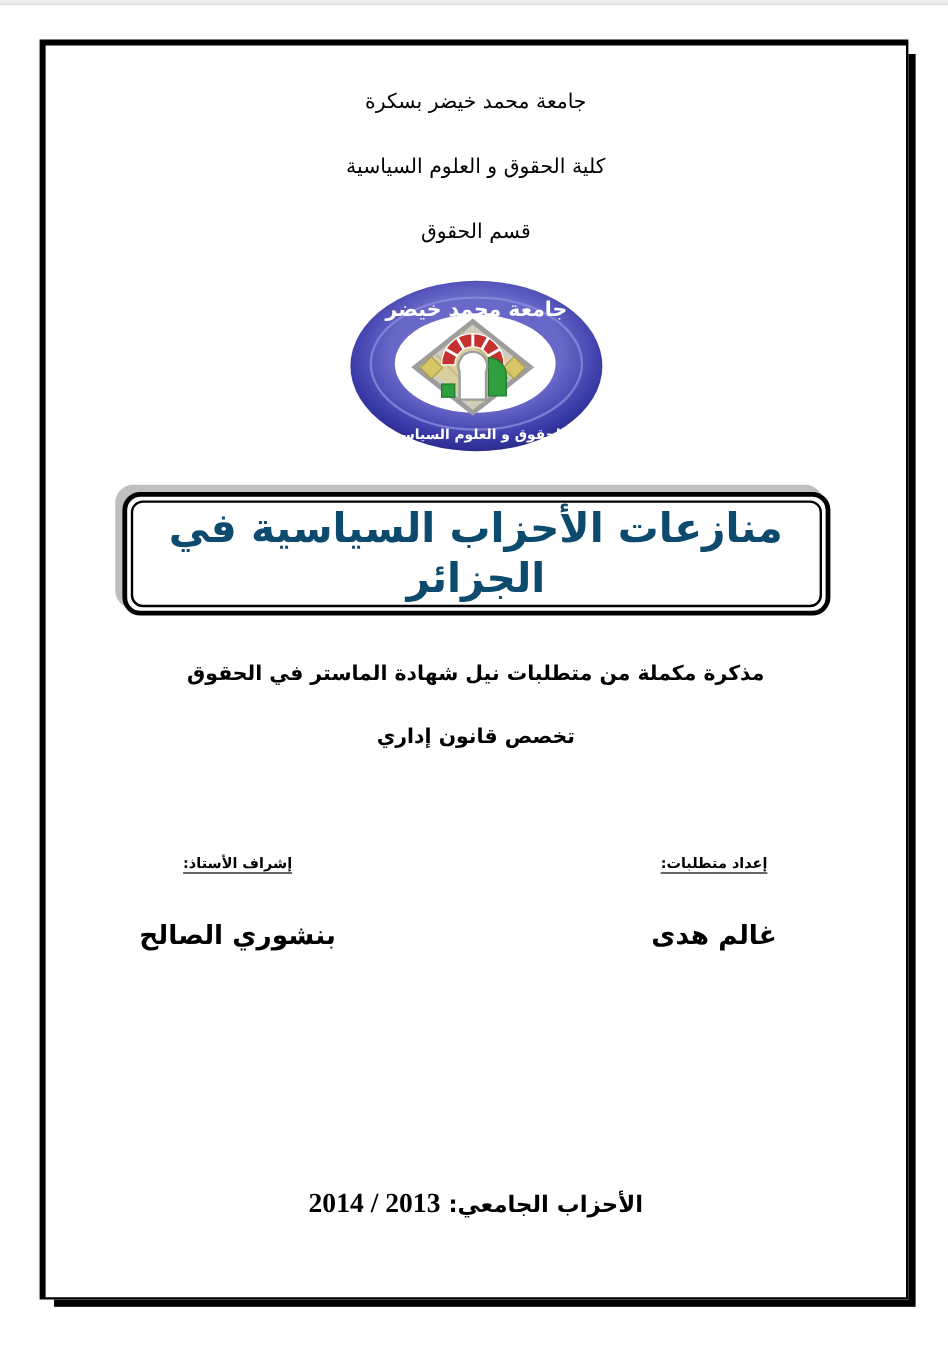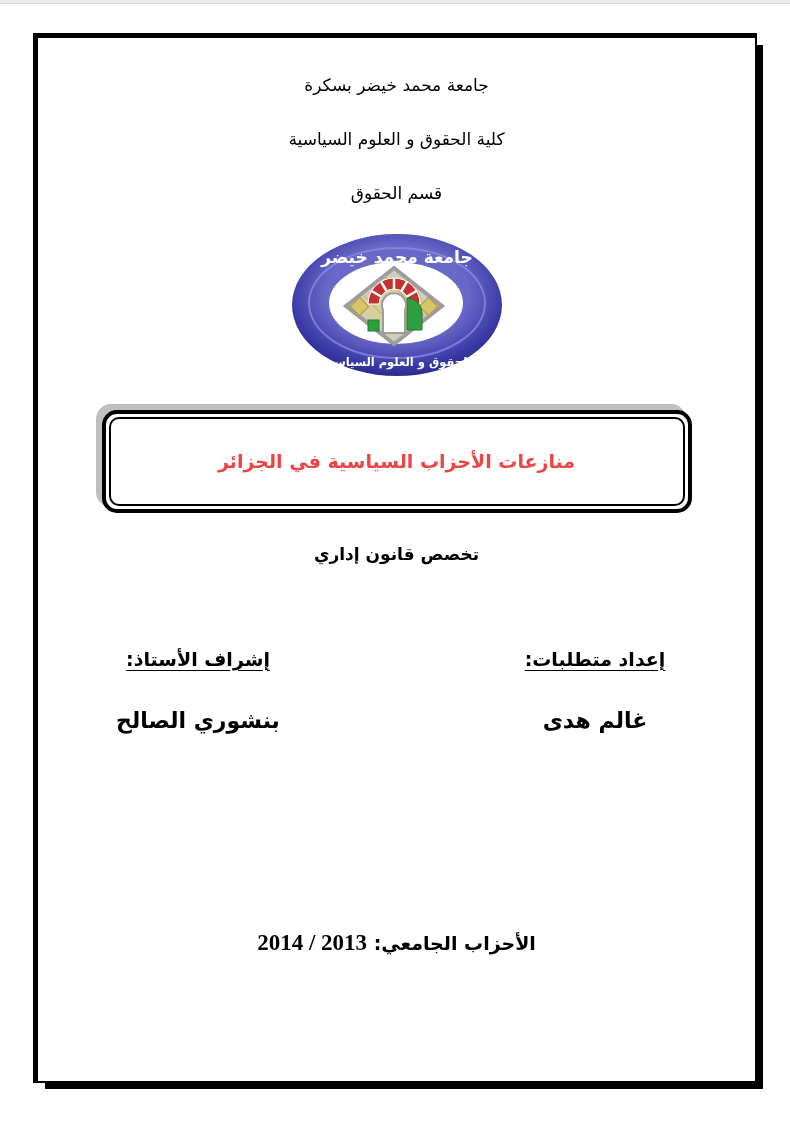--- a/index.html
+++ b/index.html
@@ -28,32 +28,32 @@
     position:relative;margin:33px auto 0;width:590px;height:103px;
     box-sizing:border-box;background:#fff;
     border:4px solid #000;border-radius:15px;
     box-shadow:-6px -6px 0 0 #bfbfbf;
     display:flex;
   }
   .title-inner{
     flex:1;margin:3px;border:2px solid #000;border-radius:10px;
     display:flex;align-items:center;justify-content:center;
   }
-  .thesis-title{font-size:19px;font-weight:bold;color:#ef4444;line-height:1.2;}
+  .thesis-title{font-size:34px;font-weight:bold;color:#0c4a6e;line-height:1.2;}
 
   .sub1{margin-top:38px;font-size:17px;font-weight:bold;line-height:22px;}
   .sub2{margin-top:30px;font-size:17px;font-weight:bold;line-height:22px;}
 
   .credits{
     margin-top:82px;display:flex;justify-content:space-between;
     padding:0 70px;
   }
   .credit-col{min-width:180px;text-align:center;}
   .credit-label{
-    font-size:19px;font-weight:bold;line-height:24px;
+    font-size:12px;font-weight:bold;line-height:24px;
     text-decoration:underline;text-underline-offset:4px;
   }
   .credit-name{margin-top:38px;font-size:22px;font-weight:bold;line-height:24px;}
 
   .academic-year{margin-top:196px;font-size:19px;font-weight:bold;line-height:28px;}
   .ay-years{font-family:"Liberation Serif","DejaVu Serif",serif;font-size:23px;font-weight:bold;margin-top:10px;}
 </style>
 </head>
 <body>
 
@@ -102,20 +102,21 @@
       <text x="106" y="133" text-anchor="middle" fill="#ffffff" font-size="11.5" font-weight="bold">الحقوق و العلوم السياسية</text>
     </svg>
   </div>
 
   <div class="title-box">
     <div class="title-inner">
       <div class="thesis-title">منازعات الأحزاب السياسية في الجزائر</div>
     </div>
   </div>
 
+  <div class="sub1">مذكرة مكملة من متطلبات نيل شهادة الماستر في الحقوق</div>
   <div class="sub2">تخصص قانون إداري</div>
 
   <div class="credits">
     <div class="credit-col">
       <div class="credit-label">إعداد متطلبات:</div>
       <div class="credit-name">غالم هدى</div>
     </div>
     <div class="credit-col">
       <div class="credit-label">إشراف الأستاذ:</div>
       <div class="credit-name">بنشوري الصالح</div>

